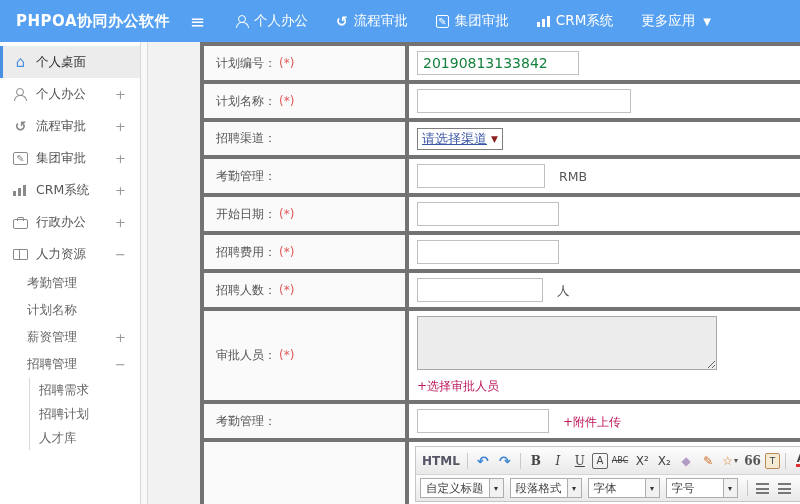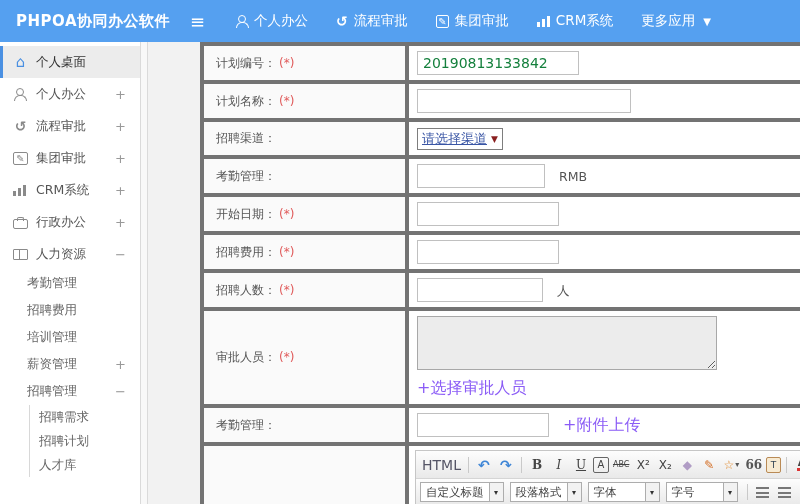--- a/index.html
+++ b/index.html
@@ -58,32 +58,32 @@
   table.form td { border:4px solid #737373; font-size:12px; color:#555; }
   td.lbl { width:205px; background:#fafafa; padding:8px 6px 8px 12px; vertical-align:middle; }
   td.ctl { padding:5px 8px; vertical-align:middle; background:#fff; }
   .req { color:#e05b5b; margin-left:3px; }
   input.txt { height:24px; border:1px solid #c0c0c0; background:#fff; padding:2px 5px; font-size:14px; color:#15803d; font-family:inherit; }
   .sfx { margin-left:14px; color:#555; font-size:12.5px; }
   .sel { display:inline-flex; align-items:center; height:22px; border:1px solid #7e7e7e; background:#fff; padding:0 4px; cursor:pointer;text-align:right; }
   .sel .sel-txt { color:#3a56a5; text-decoration:underline; font-size:13px; }
   .sel .sel-caret { color:#8a1f1f; font-size:9px; margin-left:4px; }
   textarea.appr { width:300px; height:54px; background:#ececec; border:1px solid #a8a8a8; resize:both; font-family:inherit; }
-  a.blue-link { color:#8b5cf6; font-size:16px; text-decoration:none; cursor:pointer; }
+  a.blue-link { color:#be185d; font-size:12px; text-decoration:none; cursor:pointer; }
   .link-row { margin-top:5px; }
 
   
   .editor { width:520px; border:1px solid #c6c6c6; background:#fff; }
   .tb-row { display:flex; align-items:center; white-space:nowrap; overflow:hidden; height:27px; padding:0 4px;
             background:linear-gradient(#fdfdfd,#e9e9e9); gap:2px; }
   .tb-row.second { border-top:1px solid #d5d5d5; }
   .tbtn { display:inline-flex; align-items:center; justify-content:center; min-width:20px; height:20px; padding:0 2px;
           font-size:12px; color:#444; cursor:pointer; border-radius:2px; }
   .tsep { width:1px; height:16px; background:#c9c9c9; margin:0 3px; flex:0 0 1px; }
-  .t-html { font-size:14px; font-weight:normal; color:#556; }
+  .t-html { font-size:12px; font-weight:bold; color:#556; }
   .t-undo,.t-redo { color:#3f86d6; font-weight:bold; font-size:14px; }
   .t-bold { font-weight:bold; font-family:"DejaVu Serif","Liberation Serif",serif; }
   .t-italic { font-style:italic; font-family:"DejaVu Serif","Liberation Serif",serif; }
   .t-under { text-decoration:underline; font-family:"DejaVu Serif","Liberation Serif",serif; }
   .t-boxA { border:1px solid #666; font-size:10px; min-width:16px; height:16px; }
   .t-strike { font-size:8px; text-decoration:line-through; }
   .t-eraser { color:#b09cc5; }
   .t-brush { color:#d2691e; }
   .t-magic { color:#e08a2e; }
   .t-quote { font-family:"DejaVu Serif","Liberation Serif",serif; font-weight:bold; color:#555; }
@@ -163,24 +163,21 @@
       <div class="side-item lv1">
         <span class="sicon ic ic-book"></span>
         <span>人力资源</span>
         <span class="expander">−</span>
       </div>
 
       <div class="side-item lv2">
         <span>考勤管理</span>
       </div>
       <div class="side-item lv2">
-        <span>招聘费用</span>
-      </div>
-      <div class="side-item lv2">
-        <span>培训管理</span>
+        <span>计划名称</span>
       </div>
       <div class="side-item lv2">
         <span>薪资管理</span>
         <span class="expander">+</span>
       </div>
       <div class="side-item lv2">
         <span>招聘管理</span>
         <span class="expander">−</span>
       </div>
 

